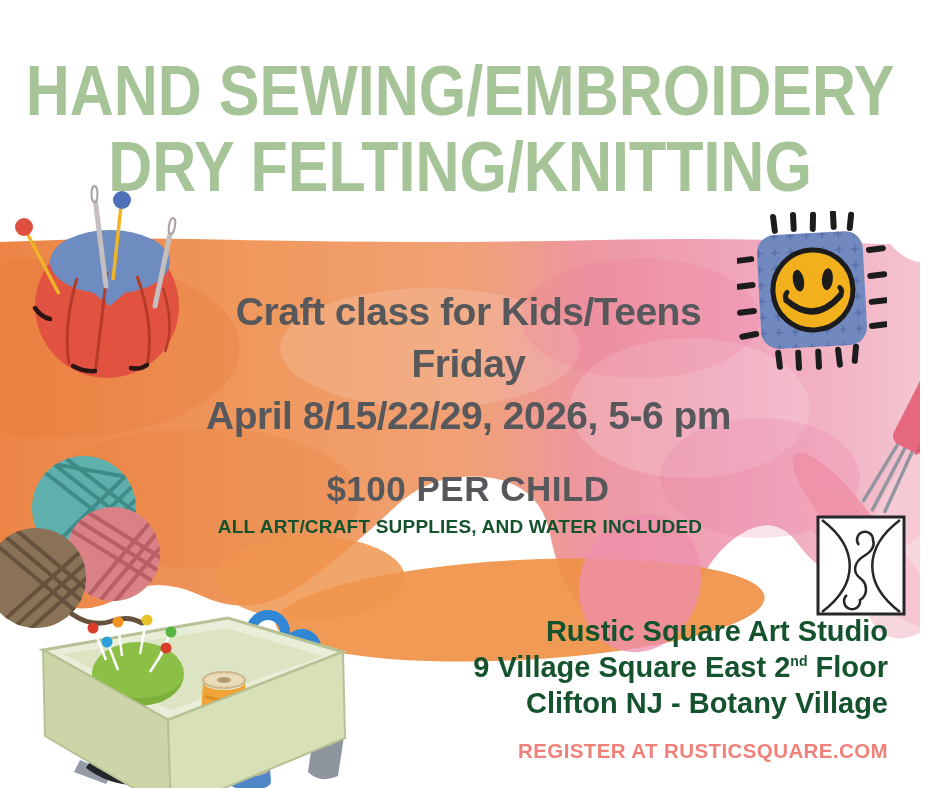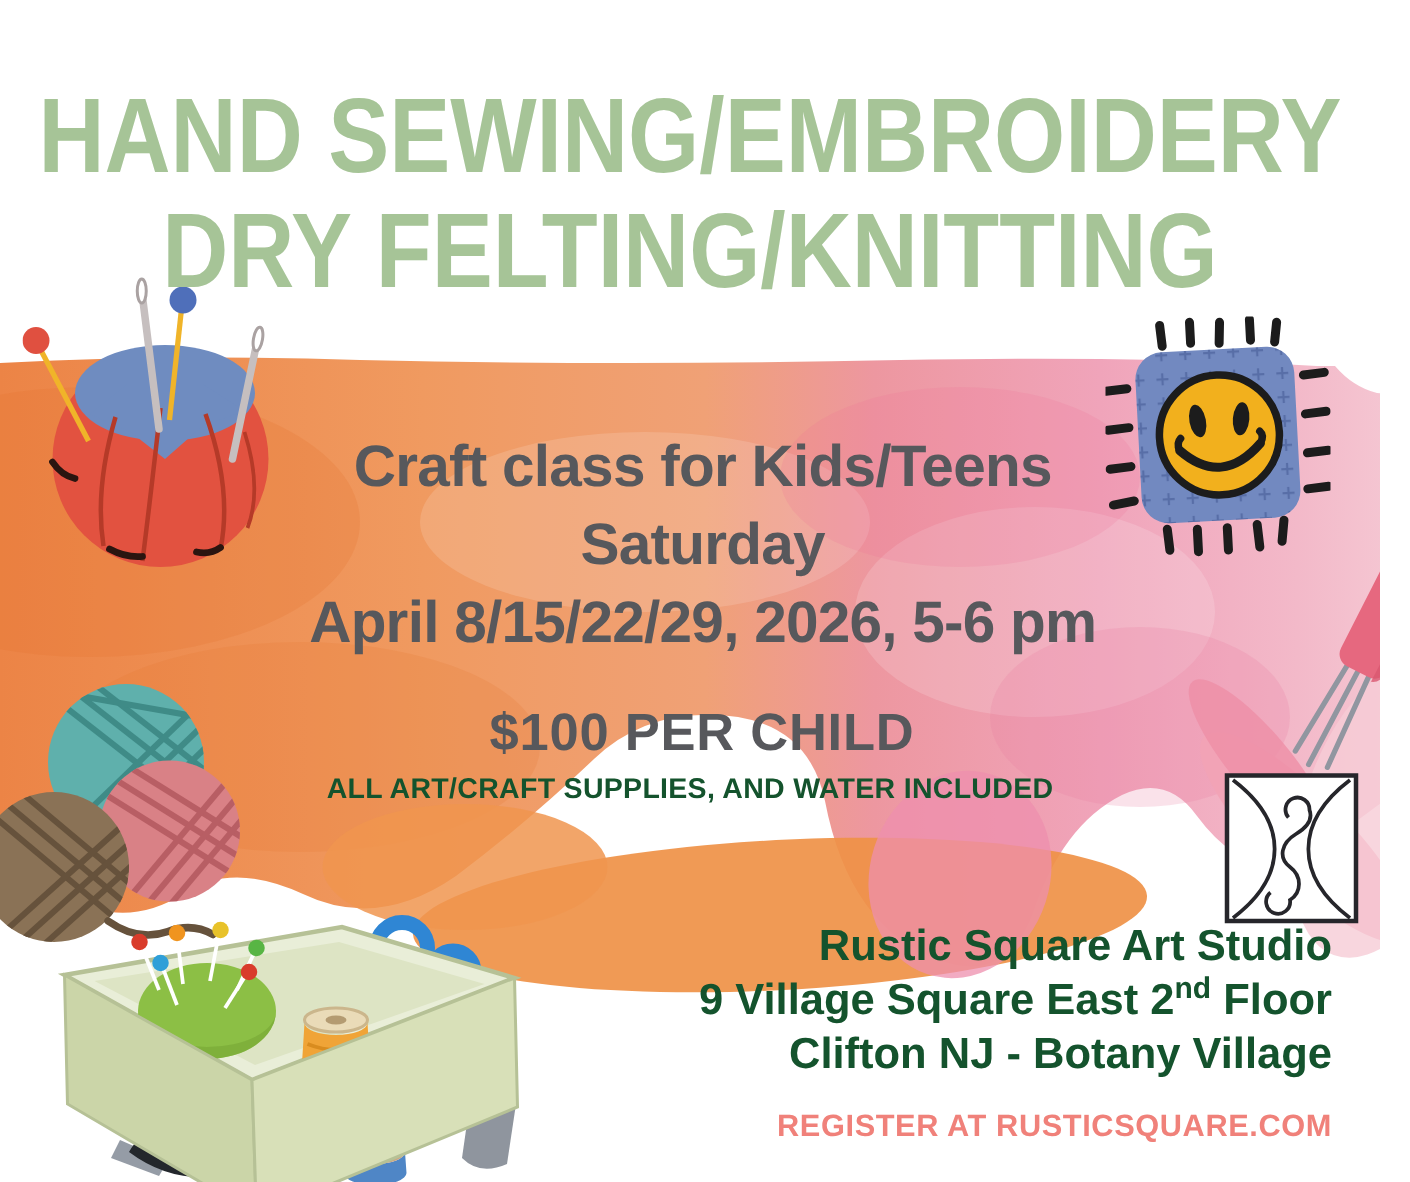--- a/index.html
+++ b/index.html
@@ -27,21 +27,21 @@
   }
   .price-note{
     left:0;right:0;top:488px;text-align:center;
     color:#14532d;font-weight:bold;font-size:19px;letter-spacing:0.2px;white-space:nowrap;
   }
   
   .location{
     right:32px;top:585px;text-align:right;
     color:#14532d;font-weight:bold;font-size:29px;line-height:36px;white-space:nowrap;
   }
-  .location sup{font-size:20px;line-height:0;}
+  .location sup{font-size:14px;line-height:0;}
   
   .register{
     right:32px;top:711px;display:flex;gap:20px;align-items:baseline;
     color:#f0817a;font-weight:bold;font-size:20.5px;letter-spacing:0.4px;white-space:nowrap;flex-direction:column;
   }
   svg{display:block;}
 </style>
 </head>
 <body>
 
@@ -283,21 +283,21 @@
     <path d="M44,31 a8,8 0 1 1 14,-5 c3,8 -4,13 -9,16 c-10,6 -12,16 -4,22 c8,6 8,17 0,22 a8,8 0 1 1 -13,-5" stroke="#26262b" stroke-width="2.5" fill="none"></path>
   </svg>
 
   <div class="abs headline">
     <div>HAND SEWING/EMBROIDERY</div>
     <div>DRY FELTING/KNITTING</div>
   </div>
 
   <div class="abs details">
     <div>Craft class for Kids/Teens</div>
-    <div>Saturday</div>
+    <div>Friday</div>
     <div>April 8/15/22/29, 2026, 5-6 pm</div>
   </div>
 
   <div class="abs price-amount">$100 PER CHILD</div>
   <div class="abs price-note">ALL ART/CRAFT SUPPLIES, AND WATER INCLUDED</div>
 
   <div class="abs location">
     <div>Rustic Square Art Studio</div>
     <div><span>9 Village Square East 2</span><sup>nd</sup><span> Floor</span></div>
     <div>Clifton NJ - Botany Village</div>

